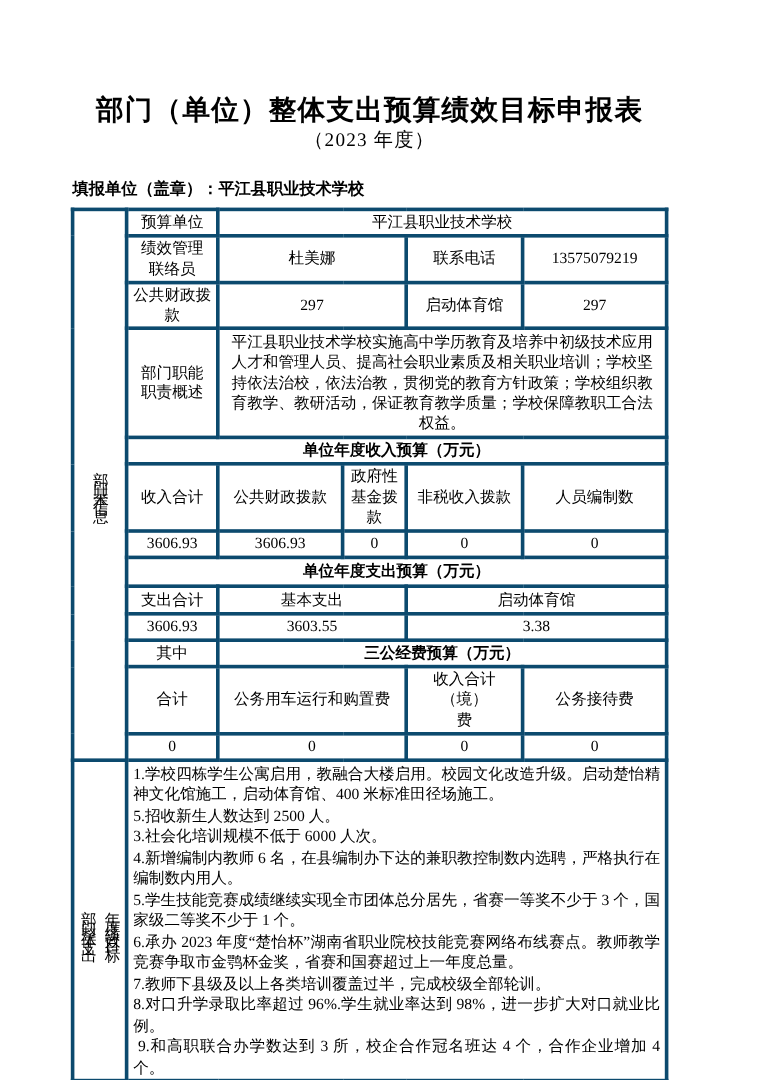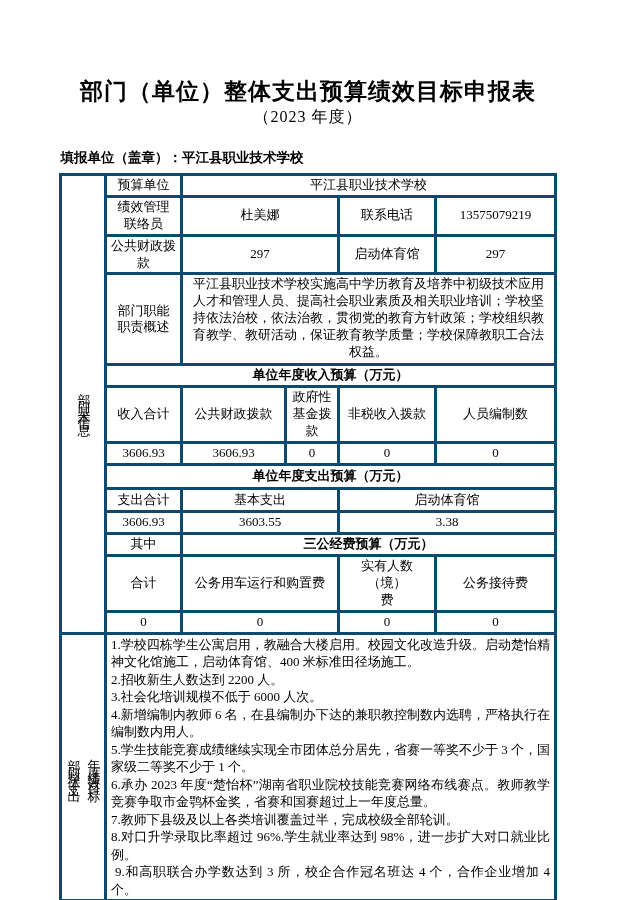--- a/index.html
+++ b/index.html
@@ -25,21 +25,21 @@
   }
   table.main td {
     border:3px solid #0c4a6e; font-size:13px; line-height:1.3;
     text-align:center; vertical-align:middle; padding:1px 4px;
     overflow:hidden;
   }
   td.bold { font-weight:bold;margin-top:40px; }
   td.prewrap { white-space:pre-line; }
   td.num-right { text-align:right; padding-right:5px; }
   td.text-block {
-    text-align:justify; padding:4px 7px; line-height:17px;font-family:Liberation Mono, monospace;
+    text-align:justify; padding:4px 7px; line-height:17px;
   }
   td.items-cell { vertical-align:middle; padding:4px 8px; }
   .items-wrap { text-align:justify; line-height:17.5px; }
   .vtext {
     writing-mode:vertical-lr; text-orientation:upright;
     letter-spacing:6px; font-size:13px; display:inline-block; margin:0 auto;
   }
   .vpair { display:flex; flex-direction:row; justify-content:center; gap:3px; }
   .vpair .vtext { margin:0; }
 </style>
@@ -120,41 +120,41 @@
         <td colspan="2">3603.55</td>
         <td colspan="2">3.38</td>
       </tr>
       <tr style="height:22px">
         <td>其中</td>
         <td colspan="4" class="bold">三公经费预算（万元）</td>
       </tr>
       <tr style="height:36px">
         <td>合计</td>
         <td colspan="2">公务用车运行和购置费</td>
-        <td class="prewrap">实有人数（境）
+        <td class="prewrap">收入合计（境）
 费</td>
         <td>公务接待费</td>
       </tr>
       <tr style="height:22px">
         <td>0</td>
         <td colspan="2">0</td>
         <td>0</td>
         <td>0</td>
       </tr>
       <tr style="height:237px">
         <td>
           <div class="vpair">
             <span class="vtext">部门整体支出</span>
             <span class="vtext">年度绩效目标</span>
           </div>
         </td>
         <td colspan="5" class="items-cell">
           <div class="items-wrap">
             <div>1.学校四栋学生公寓启用，教融合大楼启用。校园文化改造升级。启动楚怡精神文化馆施工，启动体育馆、400 米标准田径场施工。</div>
-            <div>2.招收新生人数达到 2200 人。</div>
+            <div>5.招收新生人数达到 2500 人。</div>
             <div>3.社会化培训规模不低于 6000 人次。</div>
             <div>4.新增编制内教师 6 名，在县编制办下达的兼职教控制数内选聘，严格执行在编制数内用人。</div>
             <div>5.学生技能竞赛成绩继续实现全市团体总分居先，省赛一等奖不少于 3 个，国家级二等奖不少于 1 个。</div>
             <div>6.承办 2023 年度“楚怡杯”湖南省职业院校技能竞赛网络布线赛点。教师教学竞赛争取市金鹗杯金奖，省赛和国赛超过上一年度总量。</div>
             <div>7.教师下县级及以上各类培训覆盖过半，完成校级全部轮训。</div>
             <div>8.对口升学录取比率超过 96%.学生就业率达到 98%，进一步扩大对口就业比例。</div>
             <div>&nbsp;9.和高职联合办学数达到 3 所，校企合作冠名班达 4 个，合作企业增加 4 个。</div>
           </div>
         </td>
       </tr>

